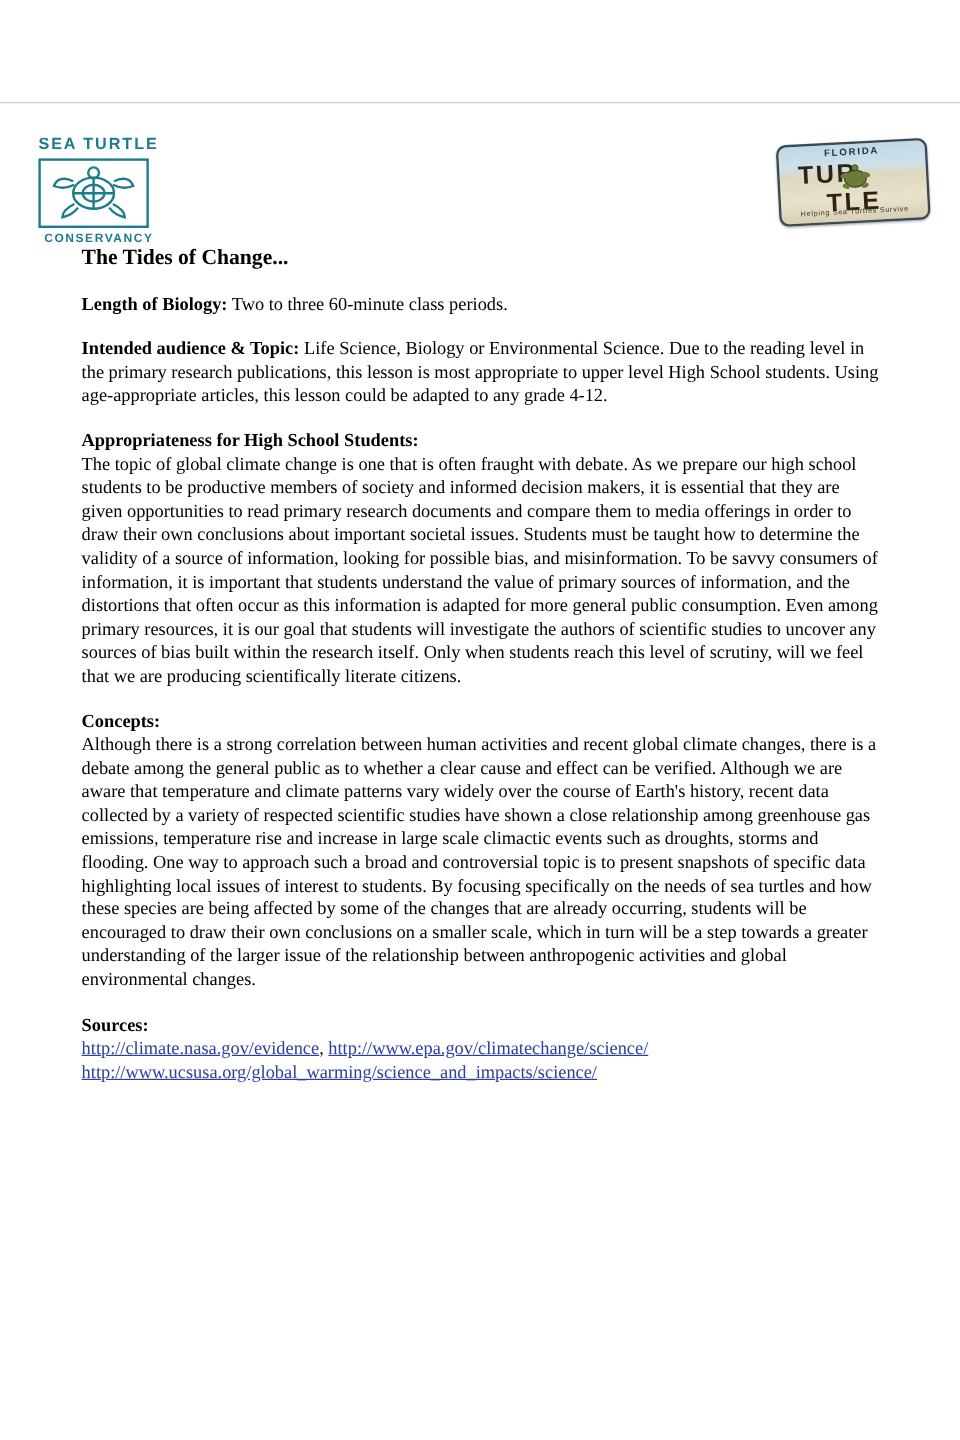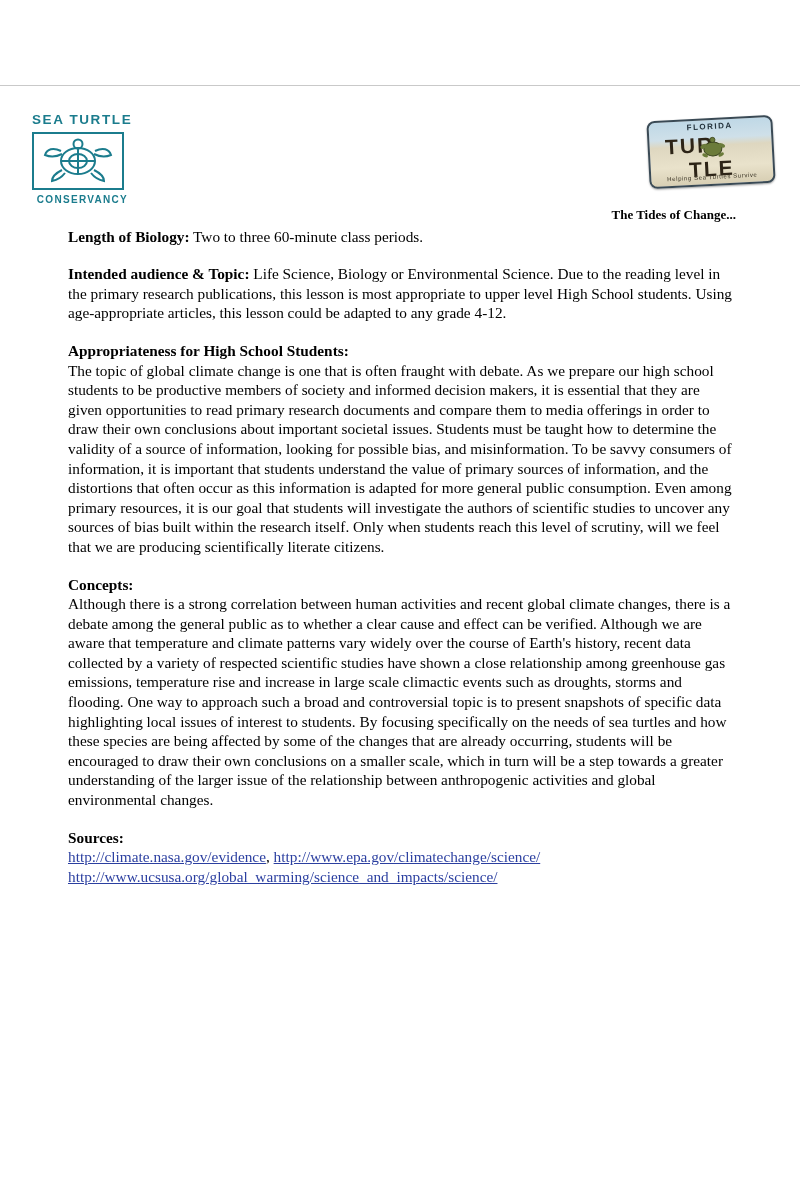--- a/index.html
+++ b/index.html
@@ -137,24 +137,24 @@
   
   .doc {
     position: absolute;
     left: 68px;
     top: 205px;
     width: 668px;
     font-size: 15.3px;
     line-height: 19.6px;
   }
   .title {
-    text-align: right;
-    font-weight: bold;
-    font-size: 13px;
-    margin: 0 0 2px 0;
+    text-align: left;
+    font-weight: bold;
+    font-size: 18px;
+    margin: 0 0 19px 0;
   }
   .byline {
     text-align: center;
     font-style: italic;
     font-weight: bold;
     font-size: 15.3px;
     margin: 0 0 22px 0;
   }
   p.block {
     margin: 0 0 18px 0;

